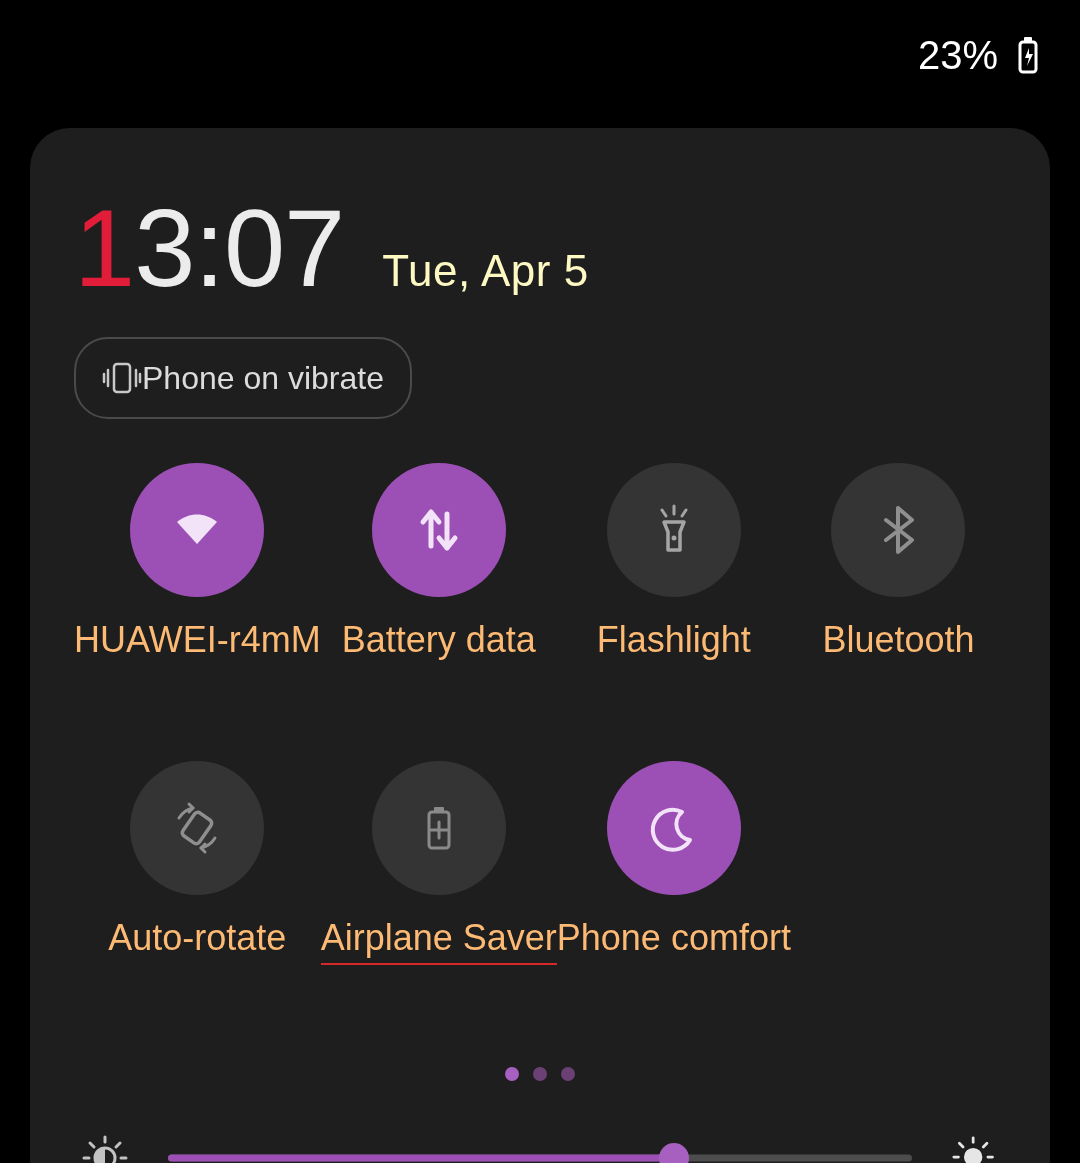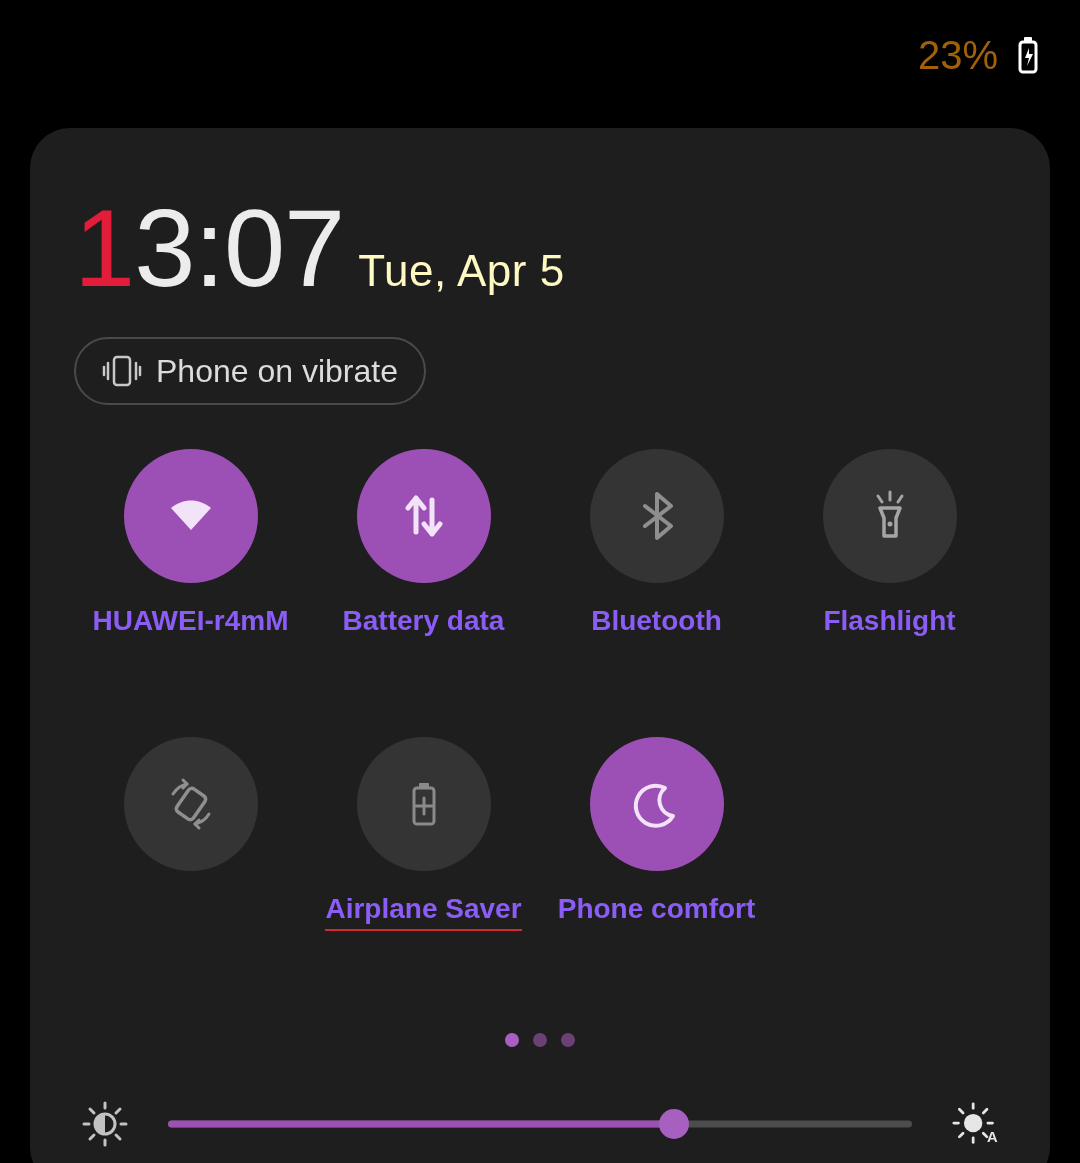--- a/index.html
+++ b/index.html
@@ -16,40 +16,40 @@
   .status-bar {
     height: 110px;
     display: flex;
     justify-content: flex-end;
     align-items: center;
     padding: 0 38px 0 0;
     gap: 16px;
   }
   .battery-pct {
     font-size: 40px;
-    color: #a16207;
+    color: #ffffff;
   }
   .battery-icon {
     width: 28px;
     height: 42px;
   }
 
   
   .panel {
     margin: 18px 30px 0 30px;
     background: #1e1e1e;
     border-radius: 40px;
     padding: 56px 44px 40px 44px;
     position: relative;
   }
 
   .clock-row {
     display: flex;
     align-items: baseline;
-    gap: 14px;
+    gap: 38px;
   }
   .clock {
     font-size: 110px;
     font-weight: 300;
     letter-spacing: -1px;
     color: #ececec;
   }
   .clock .accent-digit {
     color: #e11d3a;
   }
@@ -57,24 +57,23 @@
     font-size: 44px;
     font-weight: 300;
     color: #fef9c3;
     letter-spacing: 0.5px;
   }
 
   .chip {
     margin-top: 26px;
     display: inline-flex;
     align-items: center;
-    gap: 14px;
     border: 2px solid #4a4a4a;
     border-radius: 34px;
-    padding: 12px 26px;
+    padding: 19px 26px;
   }
   .chip-label {
     font-size: 32px;
     color: #dcdcdc;
   }
   .vibrate-icon { width: 40px; height: 40px; }
 
   
   .tiles {
     margin-top: 44px;
@@ -96,23 +95,23 @@
     width: 134px;
     height: 134px;
     border-radius: 50%;
     display: flex;
     align-items: center;
     justify-content: center;
   }
   .tile-btn.off { background: #343434; }
   .tile-btn.on { background: #9c50b6; }
   .tile-label {
-    font-size: 28px;
-    font-weight: 700;
-    color: #8b5cf6;
+    font-size: 36px;
+    font-weight: 400;
+    color: #fdba74;
     white-space: nowrap;
     position: relative;
   }
   .tile-label.underlined::after {
     content: "";
     position: absolute;
     left: 0; right: 0; bottom: -6px;
     height: 2px;
     background: #d62828;
   }
@@ -287,39 +286,40 @@
         <div class="tile-btn on">
           <svg viewBox="0 0 60 60">
             <use href="#svg-mobile-data"></use>
           </svg>
         </div>
         <div class="tile-label">Battery data</div>
       </div>
       <div class="tile">
         <div class="tile-btn off">
           <svg viewBox="0 0 60 60">
+            <use href="#svg-flashlight"></use>
+          </svg>
+        </div>
+        <div class="tile-label">Flashlight</div>
+      </div>
+      <div class="tile">
+        <div class="tile-btn off">
+          <svg viewBox="0 0 60 60">
             <use href="#svg-bluetooth"></use>
           </svg>
         </div>
         <div class="tile-label">Bluetooth</div>
       </div>
       <div class="tile">
         <div class="tile-btn off">
           <svg viewBox="0 0 60 60">
-            <use href="#svg-flashlight"></use>
-          </svg>
-        </div>
-        <div class="tile-label">Flashlight</div>
-      </div>
-      <div class="tile">
-        <div class="tile-btn off">
-          <svg viewBox="0 0 60 60">
             <use href="#svg-rotate"></use>
           </svg>
         </div>
+        <div class="tile-label">Auto-rotate</div>
       </div>
       <div class="tile">
         <div class="tile-btn off">
           <svg viewBox="0 0 60 60">
             <use href="#svg-battery-plus"></use>
           </svg>
         </div>
         <div class="tile-label underlined">Airplane Saver</div>
       </div>
       <div class="tile">

